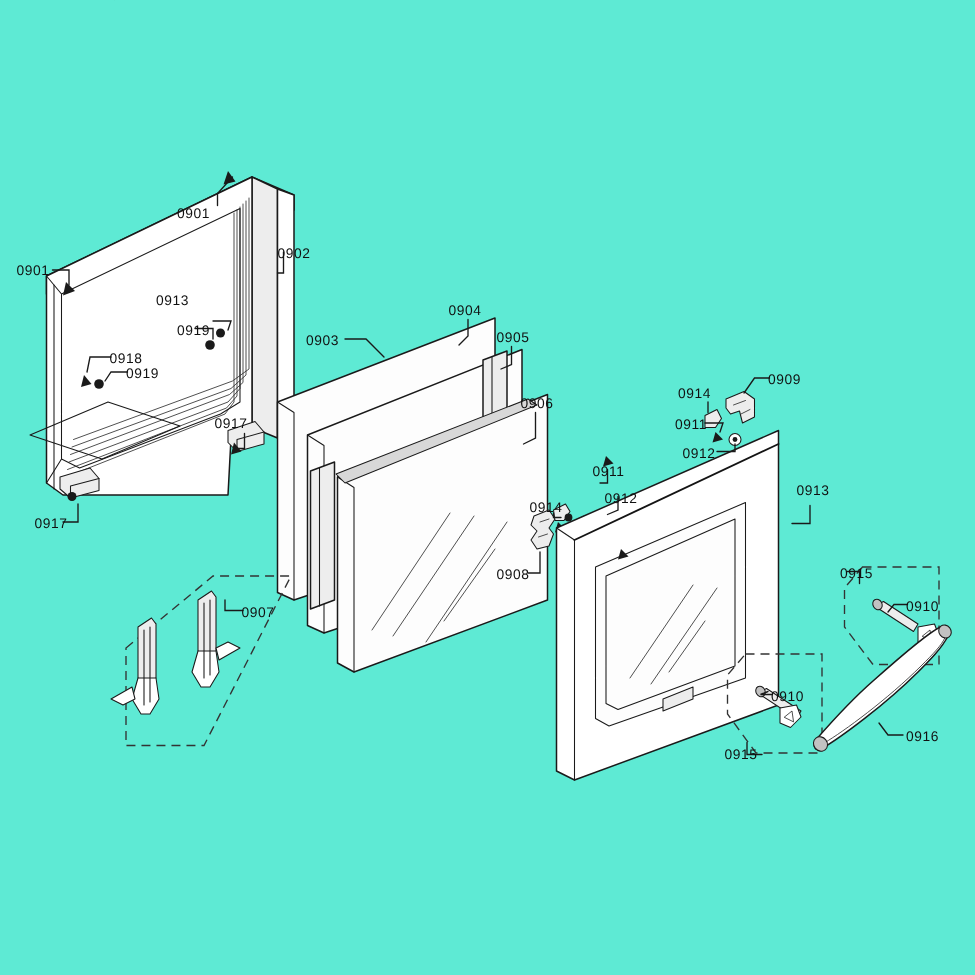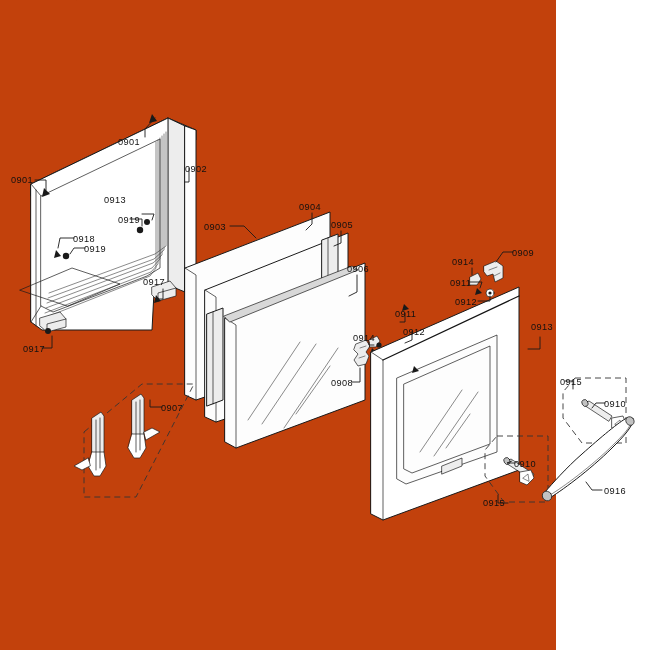--- a/index.html
+++ b/index.html
@@ -2,21 +2,21 @@
 <html><head>
 <meta charset="utf-8">
 <title>Exploded Parts Diagram</title>
 <style>
   html,body{margin:0;padding:0;background:#ffffff;}
   body{
     width:650px;height:650px;overflow:hidden;
     font-family:"Liberation Sans", sans-serif;
     -webkit-font-smoothing:antialiased;
   }
-  #stage{position:relative;width:556px;height:650px;background:#c2410c;}
+  #stage{position:relative;width:650px;height:650px;background:#5eead4;}
   #diagram{position:absolute;inset:0;width:650px;height:650px;}
 
   
   .ln{fill:none;stroke:#1a1a1a;stroke-width:1;stroke-linejoin:round;stroke-linecap:round;}
   .ln-thin{fill:none;stroke:#1a1a1a;stroke-width:0.7;stroke-linejoin:round;stroke-linecap:round;}
   .ln-hair{fill:none;stroke:#2b2b2b;stroke-width:0.55;stroke-linecap:round;}
   .ln-med{fill:none;stroke:#141414;stroke-width:1.25;stroke-linejoin:round;stroke-linecap:round;}
   .leader{fill:none;stroke:#1a1a1a;stroke-width:0.9;stroke-linecap:round;stroke-linejoin:miter;}
   .dash{fill:none;stroke:#333;stroke-width:0.9;stroke-dasharray:6 4;stroke-linecap:butt;}
 

